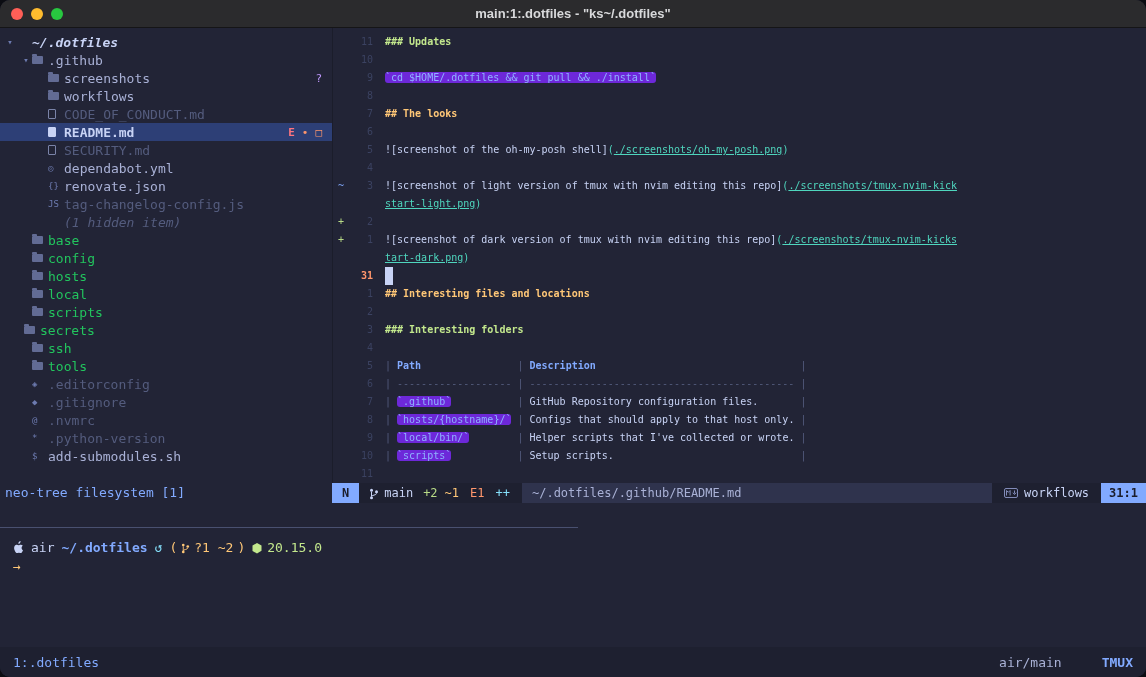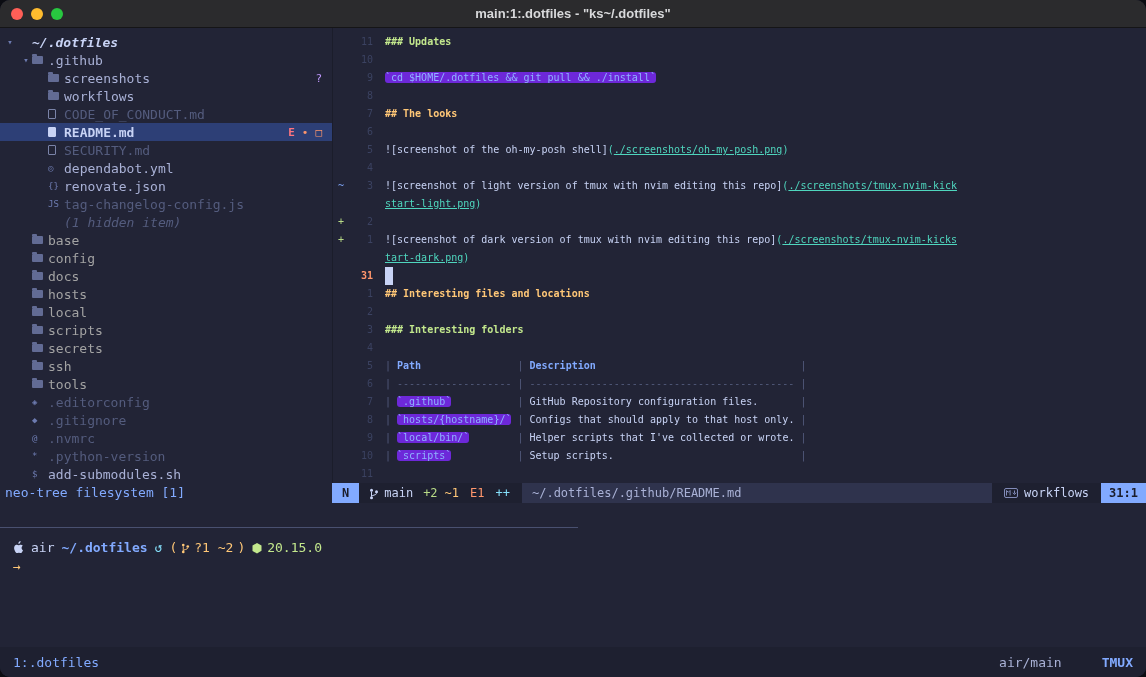--- a/index.html
+++ b/index.html
@@ -21,21 +21,21 @@
   .trow.selrow{background:#2d3f76}
   .arrow{width:12px;flex:none;color:#6d7bb0;font-size:9px;text-align:center}
   .icon{width:16px;flex:none;display:inline-flex;align-items:center}
   .icon.folder i{display:block;width:11px;height:8px;background:#626b94;border-radius:1px;position:relative}
   .icon.folder i::before{content:"";position:absolute;top:-2px;left:0;width:5px;height:2px;background:#626b94;border-radius:1px 1px 0 0}
   .icon.file i{display:block;width:8px;height:10px;border:1px solid #7a83a8;border-radius:1px;background:transparent}
   .trow.selrow .icon.file i{border-color:#c8d3f5;background:#c8d3f5}
   .icon.txt{font-size:9px;color:#6d7bb0;font-style:normal}
   .tlabel{flex:none}
   .tlabel.root{color:#c8d3f5;font-style:italic;font-weight:700}
-  .tlabel.dir{color:#a3a3a3}
+  .tlabel.dir{color:#22c55e}
   .tlabel.sub{color:#a9b1d6}
   .tlabel.norm{color:#a9b1d6}
   .tlabel.dim{color:#545c7e}
   .tlabel.hidden{color:#545c7e;font-style:italic}
   .tlabel.sel{color:#c8d3f5;font-weight:700}
   .badges{position:absolute;right:10px;top:0;height:18px;display:flex;align-items:center;gap:7px;font-size:11px}
   .badge.b-purple{color:#c099ff}
   .badge.b-red{color:#ff757f;font-weight:700}
   .badge.b-orange{color:#ff966c}
 
@@ -198,44 +198,37 @@
           <span class="icon folder">
             <i></i>
           </span>
           <span class="tlabel dir">config</span>
         </div>
         <div class="trow" style="padding-left: 20px;">
           <span class="arrow"></span>
           <span class="icon folder">
             <i></i>
           </span>
-          <span class="tlabel dir">docs</span>
-        </div>
-        <div class="trow" style="padding-left: 20px;">
-          <span class="arrow"></span>
-          <span class="icon folder">
-            <i></i>
-          </span>
           <span class="tlabel dir">hosts</span>
         </div>
         <div class="trow" style="padding-left: 20px;">
           <span class="arrow"></span>
           <span class="icon folder">
             <i></i>
           </span>
           <span class="tlabel dir">local</span>
         </div>
         <div class="trow" style="padding-left: 20px;">
           <span class="arrow"></span>
           <span class="icon folder">
             <i></i>
           </span>
           <span class="tlabel dir">scripts</span>
         </div>
-        <div class="trow" style="padding-left: 20px;">
+        <div class="trow" style="padding-left: 12px;">
           <span class="arrow"></span>
           <span class="icon folder">
             <i></i>
           </span>
           <span class="tlabel dir">secrets</span>
         </div>
         <div class="trow" style="padding-left: 20px;">
           <span class="arrow"></span>
           <span class="icon folder">
             <i></i>

